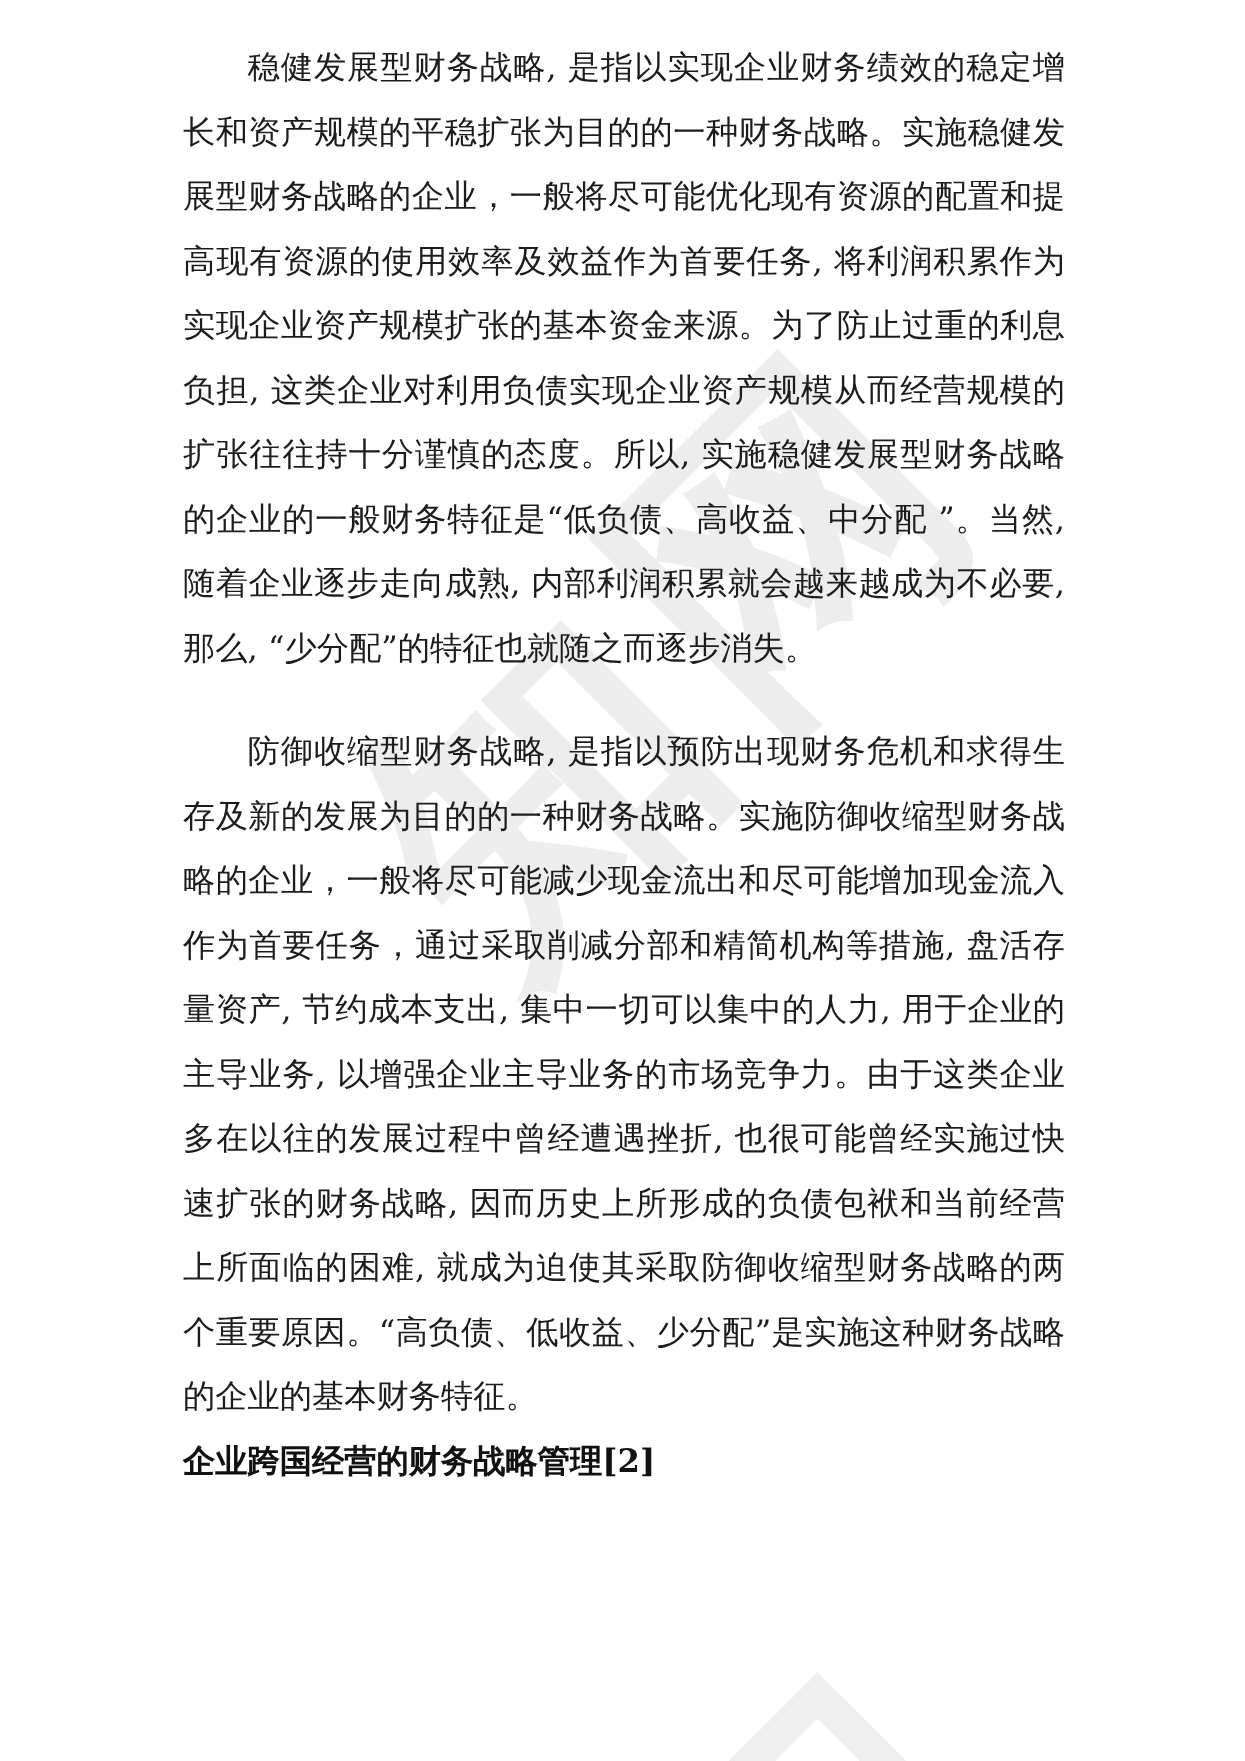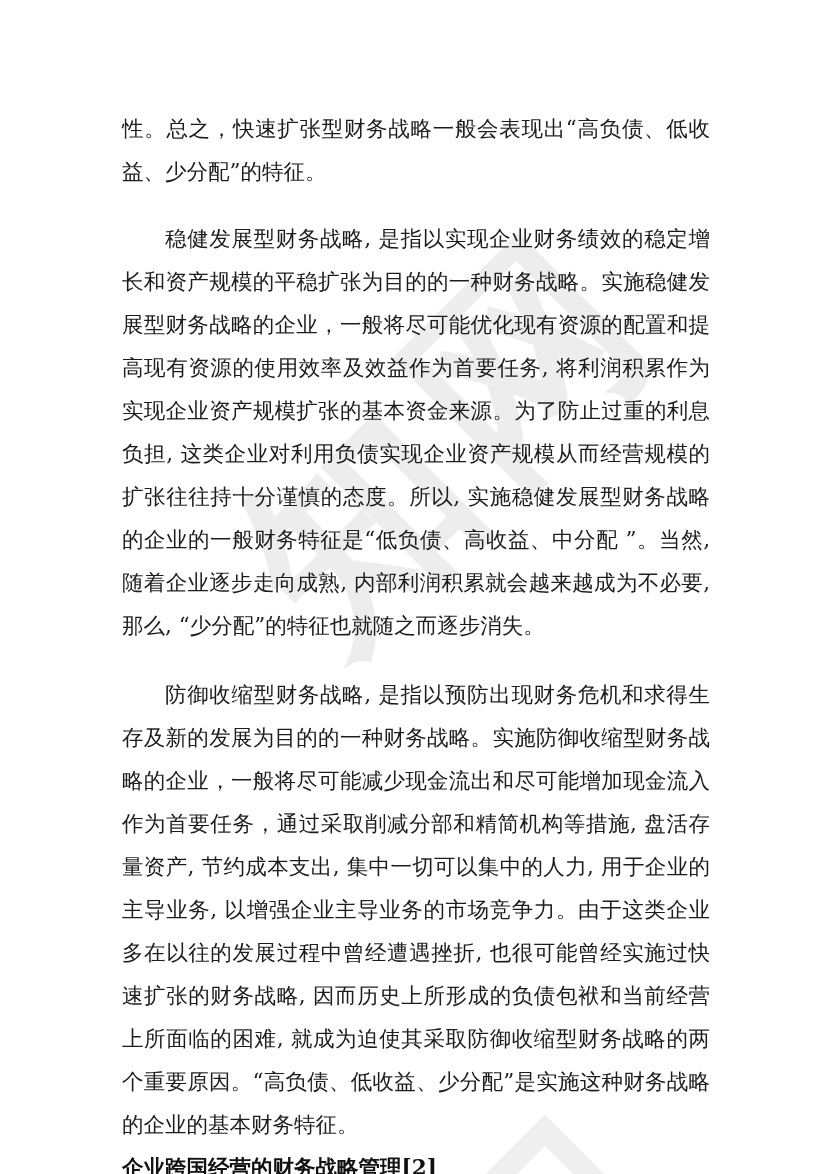--- a/index.html
+++ b/index.html
@@ -83,21 +83,20 @@
 <div class="page">
 
   <div class="wm-center">知网</div>
 
   <div class="wm-bottom">
     
   </div>
 
   <div class="content">
 
-    <p class="para-continuation">性。总之，快速扩张型财务战略一般会表现出“高负债、低收益、少分配”的特征。</p>
 
     <p class="para-2">稳健发展型财务战略, 是指以实现企业财务绩效的稳定增长和资产规模的平稳扩张为目的的一种财务战略。实施稳健发展型财务战略的企业，一般将尽可能优化现有资源的配置和提高现有资源的使用效率及效益作为首要任务, 将利润积累作为实现企业资产规模扩张的基本资金来源。为了防止过重的利息负担, 这类企业对利用负债实现企业资产规模从而经营规模的扩张往往持十分谨慎的态度。所以, 实施稳健发展型财务战略的企业的一般财务特征是“低负债、高收益、中分配 ”。当然, 随着企业逐步走向成熟, 内部利润积累就会越来越成为不必要, 那么, “少分配”的特征也就随之而逐步消失。</p>
 
     <p class="para-3">防御收缩型财务战略, 是指以预防出现财务危机和求得生存及新的发展为目的的一种财务战略。实施防御收缩型财务战略的企业，一般将尽可能减少现金流出和尽可能增加现金流入作为首要任务，通过采取削减分部和精简机构等措施, 盘活存量资产, 节约成本支出, 集中一切可以集中的人力, 用于企业的主导业务, 以增强企业主导业务的市场竞争力。由于这类企业多在以往的发展过程中曾经遭遇挫折, 也很可能曾经实施过快速扩张的财务战略, 因而历史上所形成的负债包袱和当前经营上所面临的困难, 就成为迫使其采取防御收缩型财务战略的两个重要原因。“高负债、低收益、少分配”是实施这种财务战略的企业的基本财务特征。</p>
 
     <p class="doc-heading">企业跨国经营的财务战略管理[2]</p>
 
   </div>
 
 </div>

